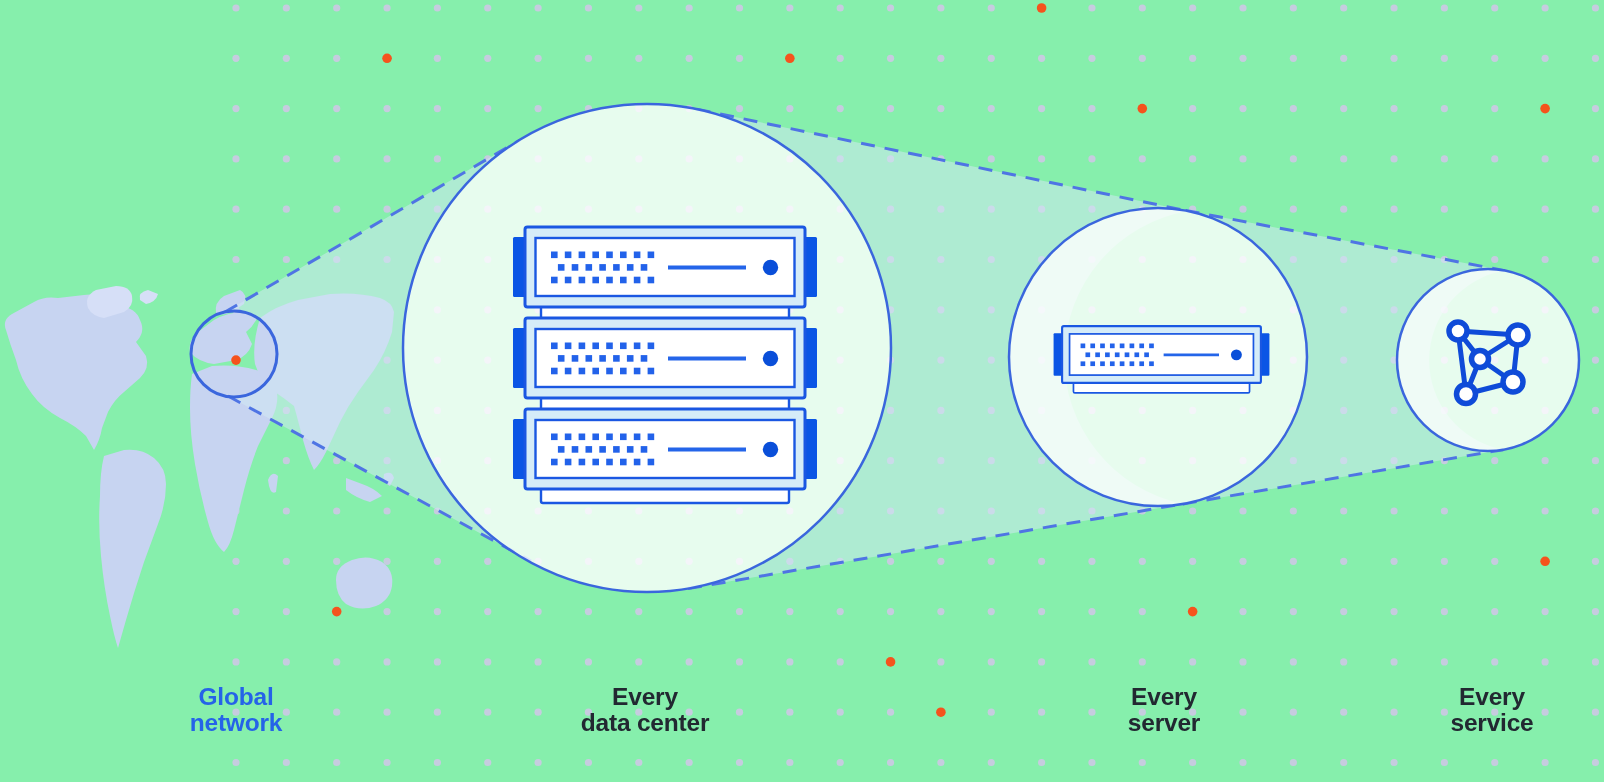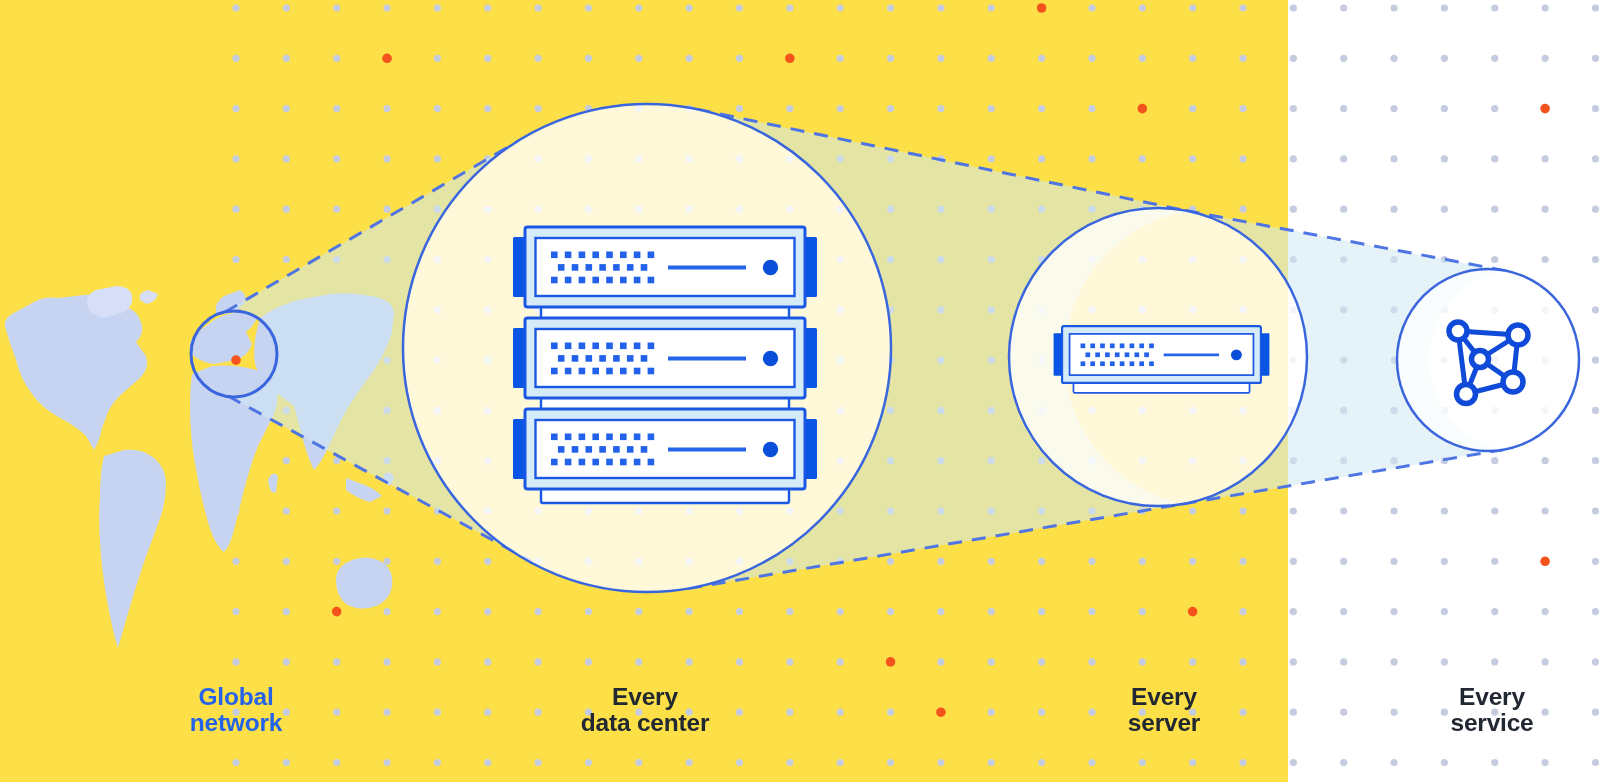--- a/index.html
+++ b/index.html
@@ -1,17 +1,17 @@
 <!DOCTYPE html>
 <html style="--circle-stroke: #3a66dd; --dash-blue: #4f74e4; --cone-fill: #cfe8f3; --map-fill: #c7d4f1; --map-fill-light: #d6dff7; --net-blue: #0f4bd8;"><head>
 <meta charset="utf-8">
 <style>
   html,body{margin:0;padding:0;background:#ffffff;}
   body{width:1620px;height:782px;overflow:hidden;font-family:"Liberation Sans",sans-serif;}
-  .stage{position:relative;width:1288px;height:782px;background:#fde047;}
+  .stage{position:relative;width:1604px;height:782px;background:#86efac;}
   svg#scene{position:absolute;left:0;top:0;}
 
   
   .cone{fill:var(--cone-fill,#cfe8f3);fill-opacity:0.55;}
   .dash{fill:none;stroke:var(--dash-blue,#4f74e4);stroke-width:3;stroke-dasharray:14 10;}
   .circle-glass{fill:rgba(255,255,255,0.8);stroke:var(--circle-stroke,#3a66dd);stroke-width:2.5;}
   .map-circle{fill:none;stroke:var(--circle-stroke,#3a66dd);stroke-width:3;}
   .land{fill:var(--map-fill,#c7d4f1);}
   .land-light{fill:var(--map-fill-light,#d6dff7);}
   .net-edge{stroke:var(--net-blue,#0f4bd8);stroke-width:5;fill:none;stroke-linecap:round;}

